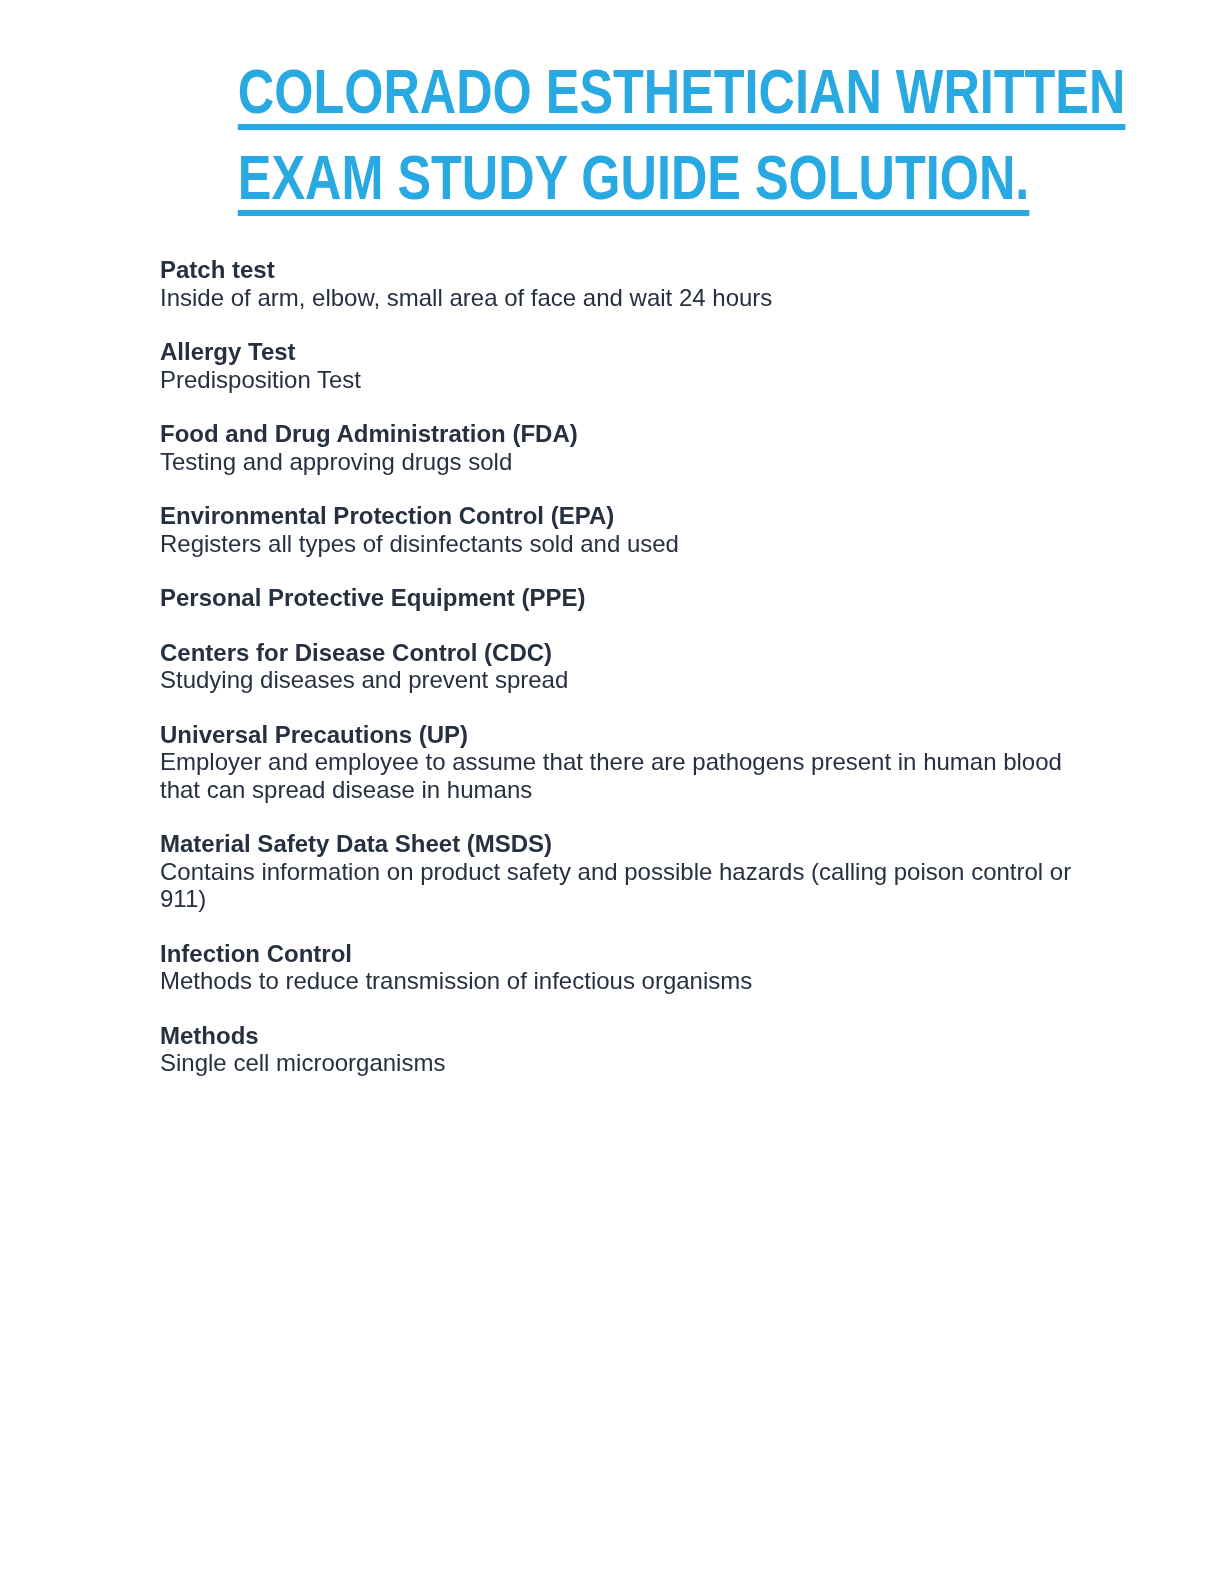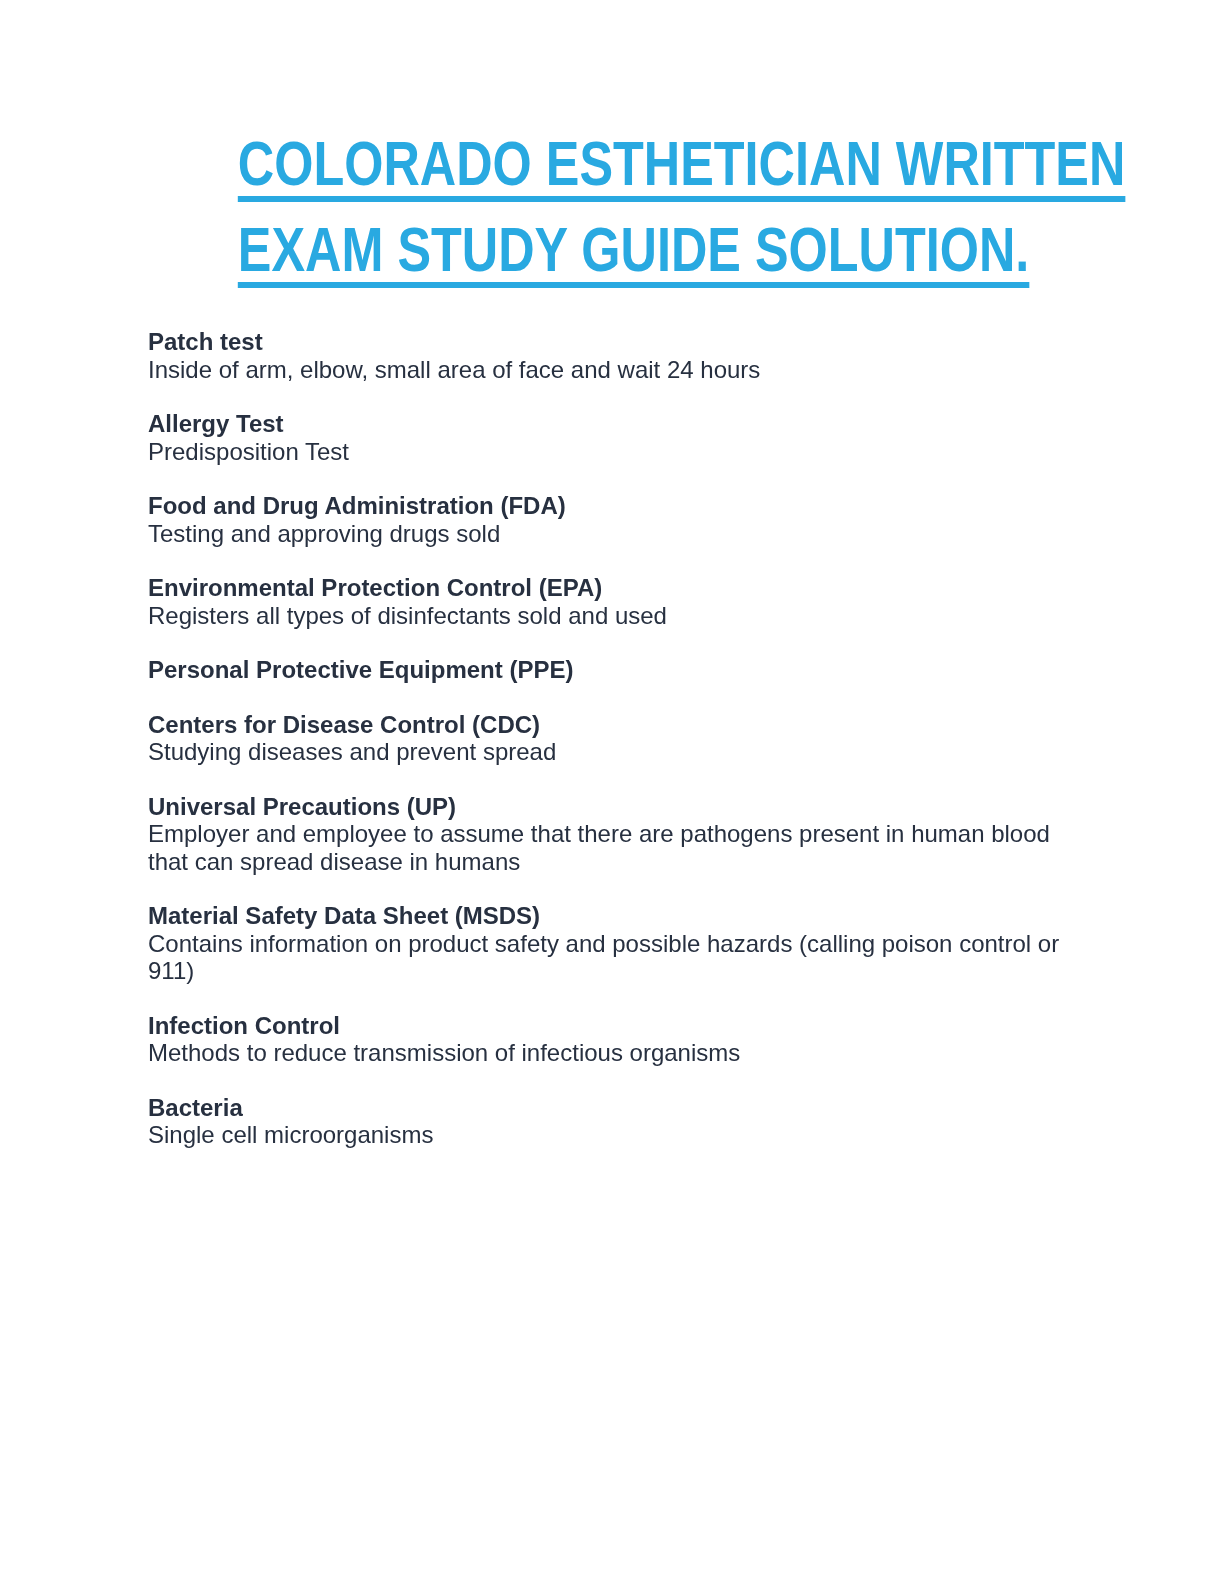--- a/index.html
+++ b/index.html
@@ -14,21 +14,21 @@
   body {
     width: 1224px;
     height: 1584px;
     overflow: hidden;
     font-family: "Liberation Sans", "DejaVu Sans", sans-serif;
     background: var(--paper);
   }
   .page {
     width: 1224px;
     height: 1584px;
-    padding: 120px 142px 0 144px;
+    padding: 48px 142px 0 144px;
     background: var(--paper);
   }
   .doc-title {
     text-align: center;
     color: var(--accent);
     font-weight: bold;
     font-size: 63px;
     line-height: 86px;
     margin-bottom: 36px;
   }
@@ -41,21 +41,21 @@
     text-underline-offset: 11px;
     white-space: nowrap;
     letter-spacing: 0px;
   }
   .entries {
     max-width: 945px;
     color: var(--ink);
     font-size: 24px;
     line-height: 27.5px;
   }
-  .entry { margin: 0 0 27px 4px; }
+  .entry { margin: 0 0 27px 16px; }
   .entry .term { font-weight: bold; }
   .entry .def  { font-weight: normal; }
 </style>
 </head>
 <body>
 
 <div class="page">
 
   <h1 class="doc-title">
     <span class="title-line">COLORADO ESTHETICIAN WRITTEN</span>
@@ -103,18 +103,18 @@
     <p class="term">Material Safety Data Sheet (MSDS)</p>
     <p class="def">Contains information on product safety and possible hazards (calling poison control or 911)</p>
   </section>
 
   <section class="entry">
     <p class="term">Infection Control</p>
     <p class="def">Methods to reduce transmission of infectious organisms</p>
   </section>
 
   <section class="entry">
-    <p class="term">Bacteria</p>
+    <p class="term">Methods</p>
     <p class="def">Single cell microorganisms</p>
   </section>
 </div>
 
 </div>
 
 </body></html>

